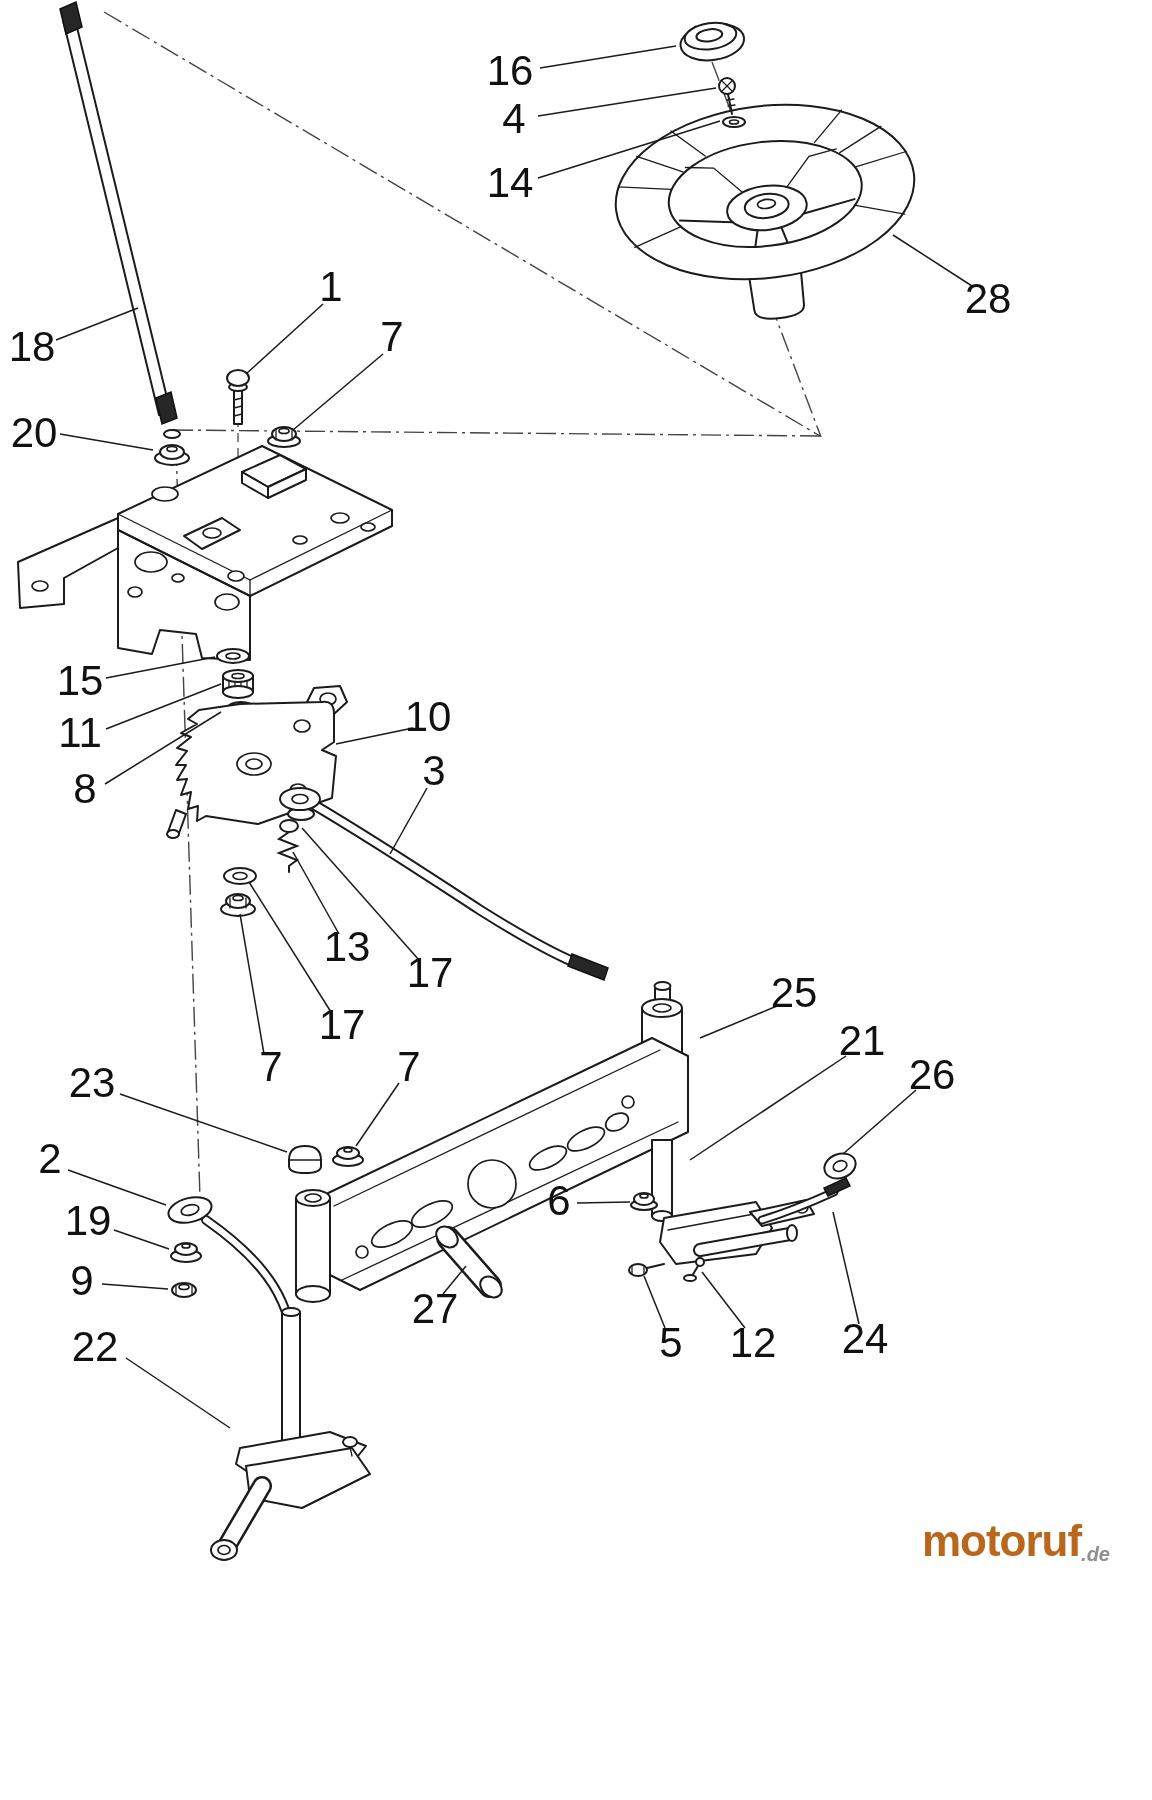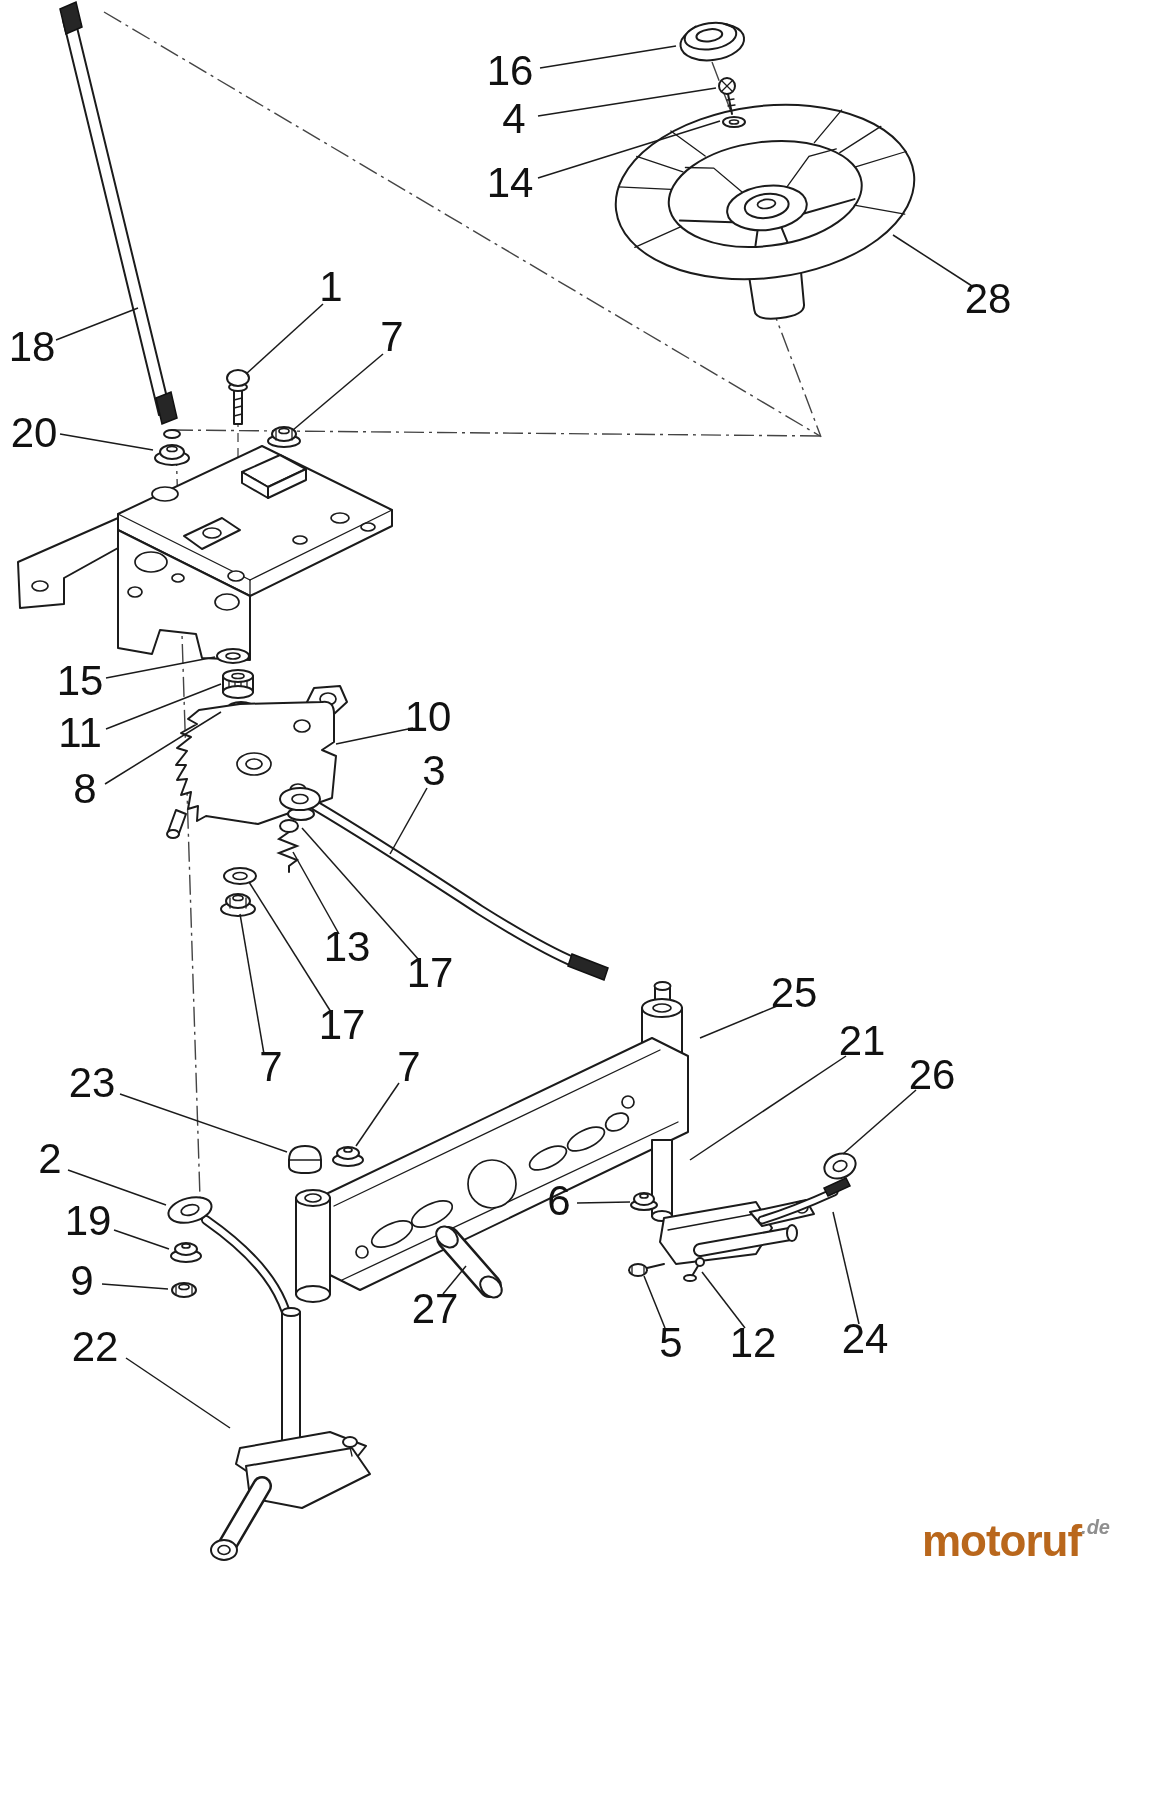--- a/index.html
+++ b/index.html
@@ -11,21 +11,21 @@
   .thin{stroke-width:1.3;}
   .hole{fill:#fff;stroke:#1b1b1b;stroke-width:1.7;}
   .dark{fill:#262626;stroke:#111;stroke-width:1.5;}
   .cdash{fill:none;stroke:#444;stroke-width:1.4;stroke-dasharray:20 5 3 5;}
   .bdash{fill:none;stroke:#555;stroke-width:1.4;stroke-dasharray:9 6;}
   .tube-o{stroke:#1b1b1b;fill:none;stroke-linecap:round;}
   .tube-i{stroke:#fff;fill:none;stroke-linecap:round;}
   .leader{stroke:#1b1b1b;stroke-width:1.5;}
   .callout-num{font-family:"Liberation Sans",sans-serif;font-size:42px;fill:#111;
                text-anchor:middle;dominant-baseline:middle;}
-  .watermark{position:absolute;right:42px;top:1516px;display:flex;align-items:flex-start;}
+  .watermark{position:absolute;right:42px;top:1516px;display:flex;align-items:flex-end;}
   .wm-name{font-weight:bold;font-size:44px;color:var(--brand,#b9671c);letter-spacing:-1px;}
   .wm-tld{font-weight:bold;font-size:20px;color:var(--tld,#8f8f8f);font-style:italic;}
 </style>
 </head>
 <body>
 
 <div class="stage">
 <svg width="1152" height="1800" viewBox="0 0 1152 1800">
 
   <g>

